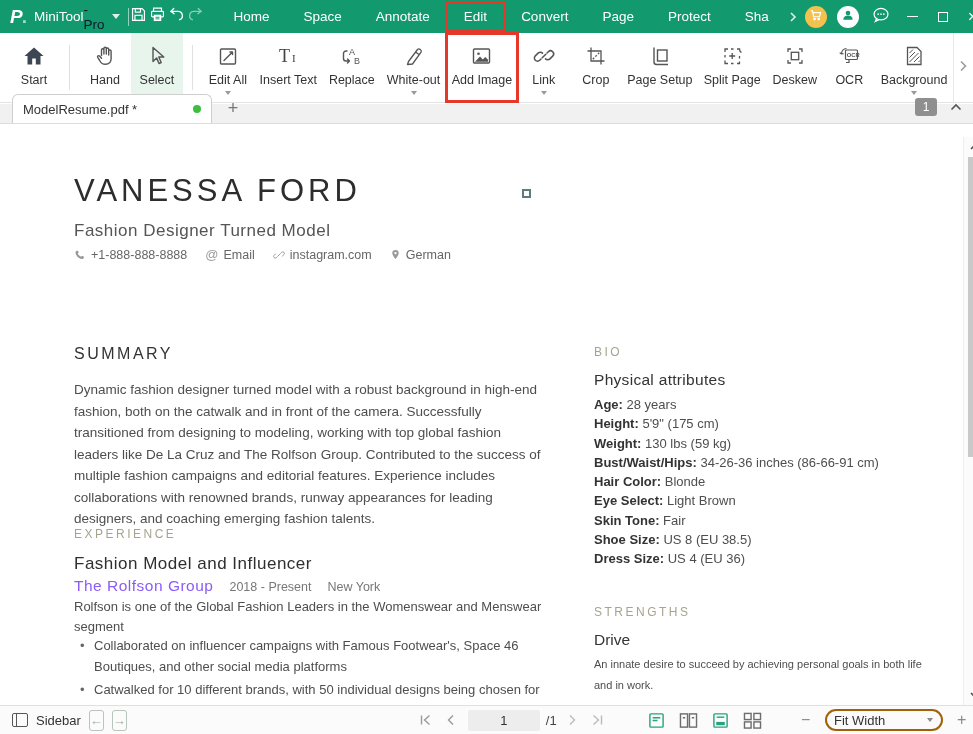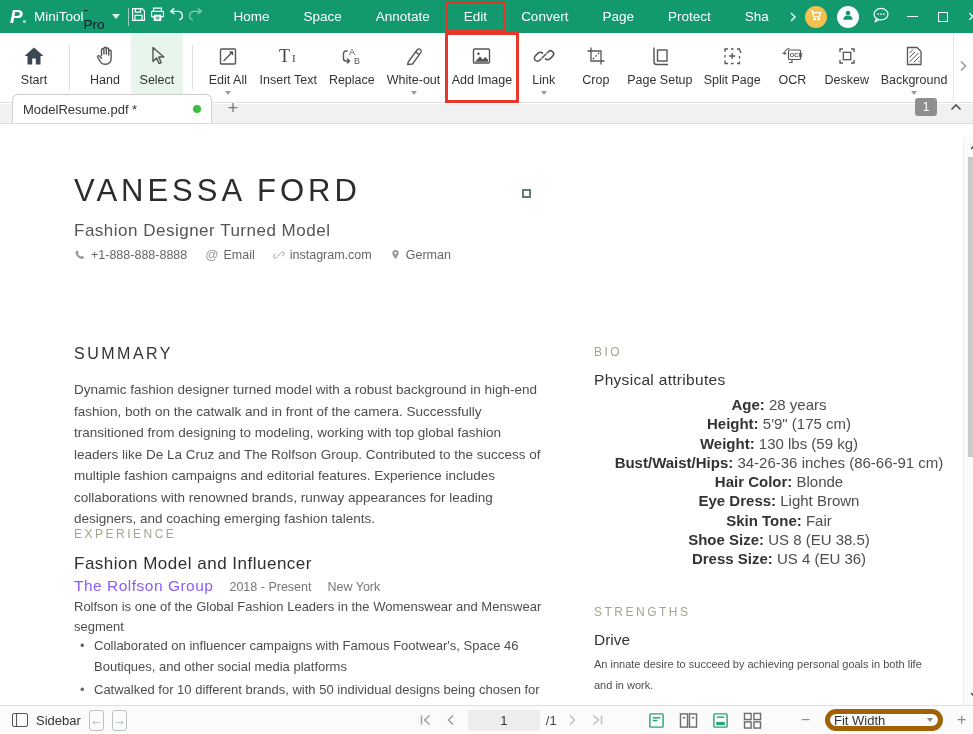--- a/index.html
+++ b/index.html
@@ -94,21 +94,21 @@
   .job-desc { position:absolute; left:62px; top:460px; width:470px; font-size:13px;
     line-height:20px; color:#4e4e4e; }
   .bullets { position:absolute; left:68px; top:498px; width:460px; }
   .bullet { font-size:13px; line-height:21px; color:#4e4e4e; padding-left:14px;
     position:relative; margin-bottom:2px; }
   .bullet::before { content:"•"; position:absolute; left:0; color:#666; }
   .bio-label { position:absolute; left:582px; top:208px; }
   .bio-h { position:absolute; left:582px; top:234px; font-size:15.5px; color:#333;
     letter-spacing:.3px; }
   .attrs { position:absolute; left:582px; top:258px; width:370px; }
-  .attr { font-size:15px; line-height:19.3px; color:#4e4e4e;text-align:center; }
+  .attr { font-size:13px; line-height:19.3px; color:#4e4e4e; }
   .attr b { color:#333; }
   .str-label { position:absolute; left:582px; top:468px; }
   .str-h { position:absolute; left:582px; top:494px; font-size:15.5px; color:#333; }
   .str-p { position:absolute; left:582px; top:517px; width:340px; font-size:11px;
     line-height:21px; color:#4e4e4e; }
 
   
   .vscroll { position:absolute; top:0; right:0; width:22px; height:568px; background:#fbfbfb;
     border-left:1px solid #eee; }
   .vs-arrow { position:absolute; left:0; width:22px; height:16px; display:flex;
@@ -133,21 +133,21 @@
   .sb-chev { color:#9a9a9a; margin:0 7px; display:flex; cursor:pointer; }
   .page-box { width:72px; height:21px; background:#ededed; border-radius:2px;
     display:flex; align-items:center; justify-content:center; font-size:13px; color:#333;
     margin:0 6px; cursor:text; }
   .page-total { color:#444; margin-right:4px; }
   .sb-views { display:flex; align-items:center; margin-left:30px; }
   .vicon { margin:0 7px; display:flex; cursor:pointer; }
   .sb-zoom { display:flex; align-items:center; margin-left:26px; margin-right:14px; }
   .zoom-minus, .zoom-plus { color:#8a8a8a; font-size:16px; width:22px; text-align:center;
     cursor:pointer; }
-  .zoom-pill { width:118px; height:22px; border:5px solid #a16207; border-radius:11px;
+  .zoom-pill { width:118px; height:22px; border:2px solid #a16207; border-radius:11px;
     display:flex; align-items:center; justify-content:center; margin:0 8px; cursor:pointer;gap:32px; }
   .zoom-pill .zlabel { font-size:13px; color:#333; }
   .zoom-pill .zcaret { width:0; height:0; border-left:3.5px solid transparent;
     border-right:3.5px solid transparent; border-top:4px solid #8a8a8a; margin-left:10px; }
 </style>
 </head>
 <body>
 
 <div class="app">
 
@@ -345,37 +345,37 @@
       <span class="ticon">
           <svg width="24" height="24" viewBox="0 0 24 24" fill="none" stroke="#555" stroke-width="1.3">
             <path d="M5 8 V5 h3 M11 5 h2.5 M17 5 h2.5 c0 2 .8 3 2 3.5 M19.5 12 v2.5 M19.5 17.5 v2 h-2.5 M13.5 19.5 H11 M8 19.5 H5 v-3 M5 13.5 V11"></path>
             <path d="M12.2 9 v6 M9.2 12 h6"></path>
           </svg>
         </span>
       <span class="tlabel">Split Page</span>
     </div>
     <div class="tool">
       <span class="ticon">
+          <svg width="24" height="24" viewBox="0 0 24 24" fill="none" stroke="#555" stroke-width="1.3">
+            <path d="M5 8 V5 h3 M16 5 h3 v3 M19 16 v3 h-3 M8 19 H5 v-3"></path>
+            <rect x="8.3" y="8.3" width="7.4" height="7.4"></rect>
+          </svg>
+        </span>
+      <span class="tlabel">Deskew</span>
+    </div>
+    <div class="tool">
+      <span class="ticon">
           <svg width="26" height="24" viewBox="0 0 26 24" fill="none" stroke="#555" stroke-width="1.2">
             <path d="M5.5 10 a5.5 5.5 0 0 1 5-5.5 M5.5 10 l-1.8-1.2 M5.5 10 l2-.4"></path>
             <rect x="9.5" y="6" width="12" height="9.5" rx="1"></rect>
             <text x="10.8" y="13.2" font-size="5.8" fill="#555" stroke="none" font-weight="bold" font-family="Liberation Sans, sans-serif">OCR</text>
             <path d="M13 15.5 v3 h-3"></path>
           </svg>
         </span>
       <span class="tlabel">OCR</span>
-    </div>
-    <div class="tool">
-      <span class="ticon">
-          <svg width="24" height="24" viewBox="0 0 24 24" fill="none" stroke="#555" stroke-width="1.3">
-            <path d="M5 8 V5 h3 M16 5 h3 v3 M19 16 v3 h-3 M8 19 H5 v-3"></path>
-            <rect x="8.3" y="8.3" width="7.4" height="7.4"></rect>
-          </svg>
-        </span>
-      <span class="tlabel">Deskew</span>
     </div>
     <div class="tool">
       <span class="ticon">
           <svg width="24" height="24" viewBox="0 0 24 24" fill="none" stroke="#555" stroke-width="1.3">
             <path d="M5.5 3.5 h9.5 l4 4 v13 h-13.5 z"></path>
             <path d="M7.5 18 l9-9 M7.5 13.5 l5.5-5.5 M7.5 9 l3.5-3.5 M12 18 l5.5-5.5 M16.5 18 l1.5-1.5" stroke-width="1"></path>
           </svg>
         </span>
       <span class="tlabel">Background</span>
       <span class="tcaret"></span>
@@ -460,21 +460,21 @@
       </div>
 
       <div class="sec-label bio-label">BIO</div>
       <div class="bio-h">Physical attributes</div>
       <div class="attrs">
         <div class="attr"><b>Age:</b> <span>28 years</span></div>
         <div class="attr"><b>Height:</b> <span>5'9" (175 cm)</span></div>
         <div class="attr"><b>Weight:</b> <span>130 lbs (59 kg)</span></div>
         <div class="attr"><b>Bust/Waist/Hips:</b> <span>34-26-36 inches (86-66-91 cm)</span></div>
         <div class="attr"><b>Hair Color:</b> <span>Blonde</span></div>
-        <div class="attr"><b>Eye Dress:</b> <span>Light Brown</span></div>
+        <div class="attr"><b>Eye Select:</b> <span>Light Brown</span></div>
         <div class="attr"><b>Skin Tone:</b> <span>Fair</span></div>
         <div class="attr"><b>Shoe Size:</b> <span>US 8 (EU 38.5)</span></div>
         <div class="attr"><b>Dress Size:</b> <span>US 4 (EU 36)</span></div>
       </div>
 
       <div class="sec-label str-label">STRENGTHS</div>
       <div class="str-h">Drive</div>
       <div class="str-p">An innate desire to succeed by achieving personal goals in both life and in work.</div>
     </div>
 

